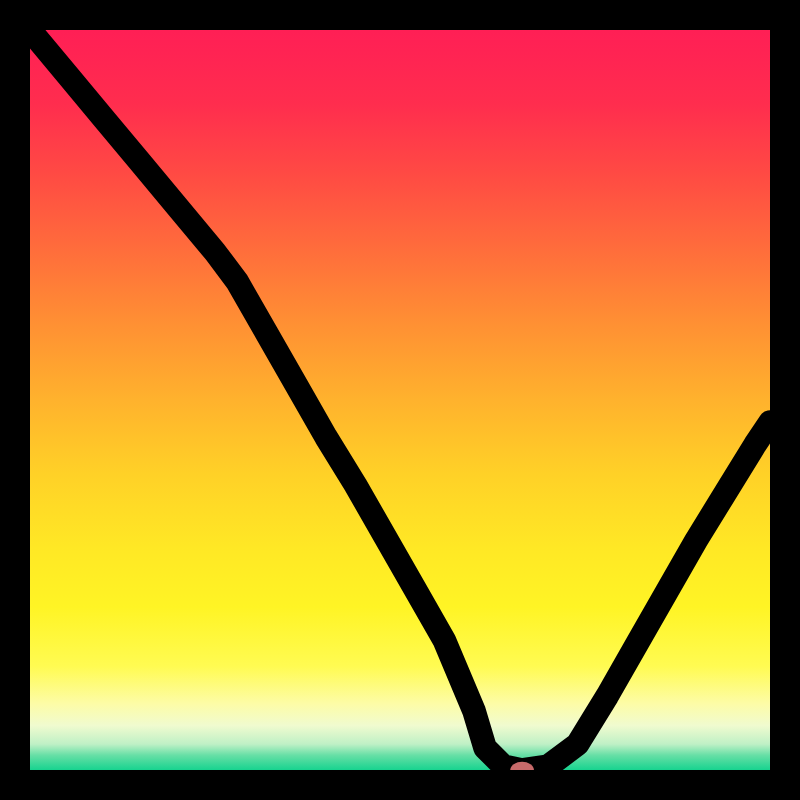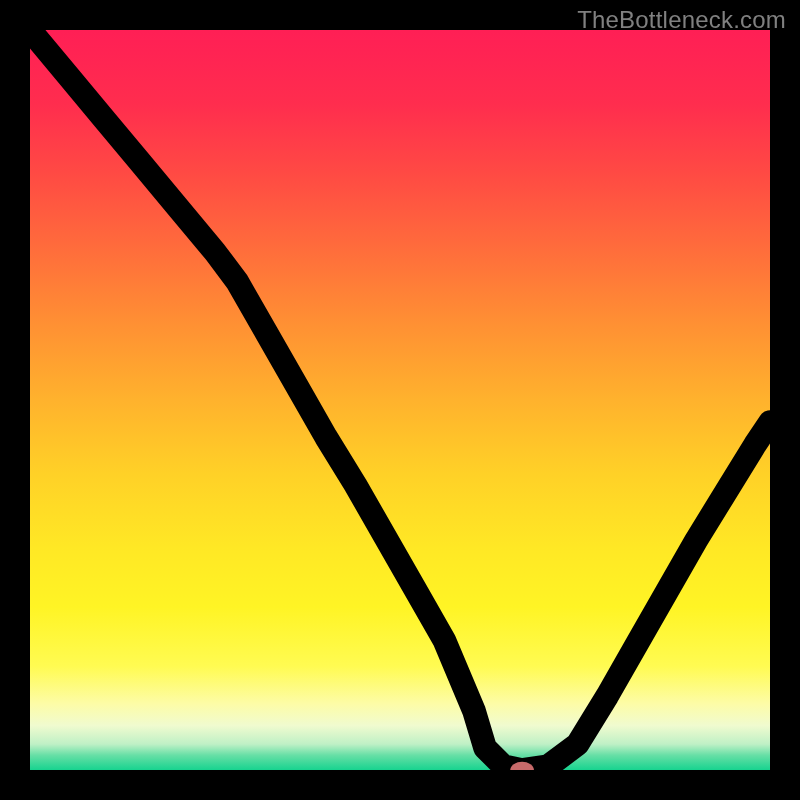--- a/index.html
+++ b/index.html
@@ -42,21 +42,20 @@
     stroke-linecap: round;
   }
   .marker {
     fill: #c76a6a;
   }
 </style>
 </head>
 <body>
 
 <div class="frame">
-  <div class="watermark">TheBottleneck.com</div>
 
   <svg class="plot" viewBox="0 0 100 100" preserveAspectRatio="none">
     <defs>
       <linearGradient id="bg-grad" x1="0" y1="0" x2="0" y2="1">
           <stop offset="0%" stop-color="#ff1f55"></stop>
           <stop offset="10%" stop-color="#ff2d4e"></stop>
           <stop offset="20%" stop-color="#ff4c43"></stop>
           <stop offset="30%" stop-color="#ff6e3b"></stop>
           <stop offset="40%" stop-color="#ff9133"></stop>
           <stop offset="50%" stop-color="#ffb22d"></stop>

